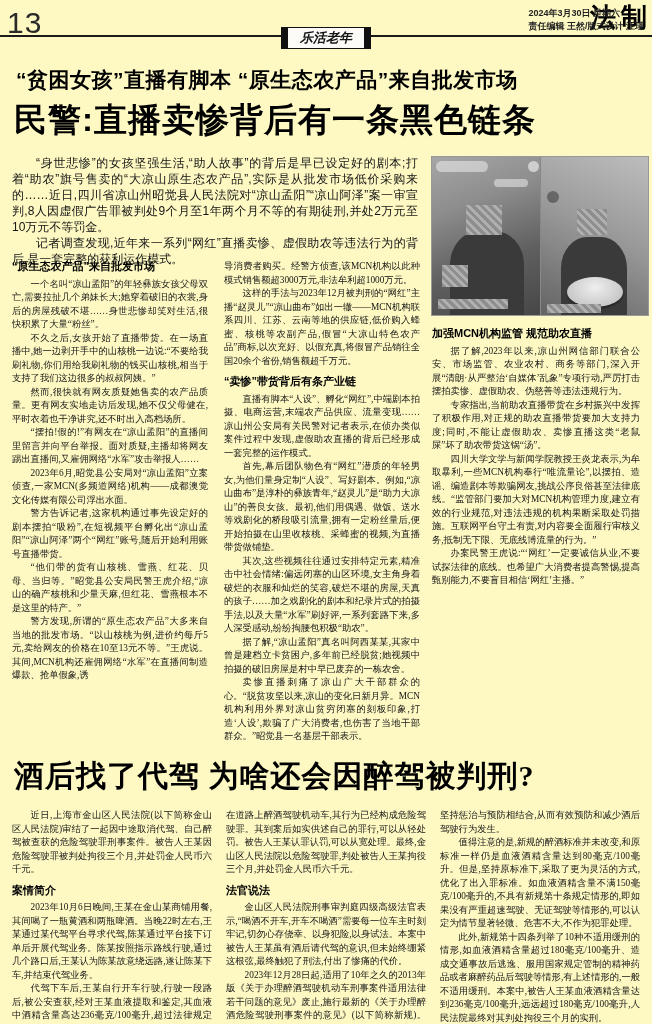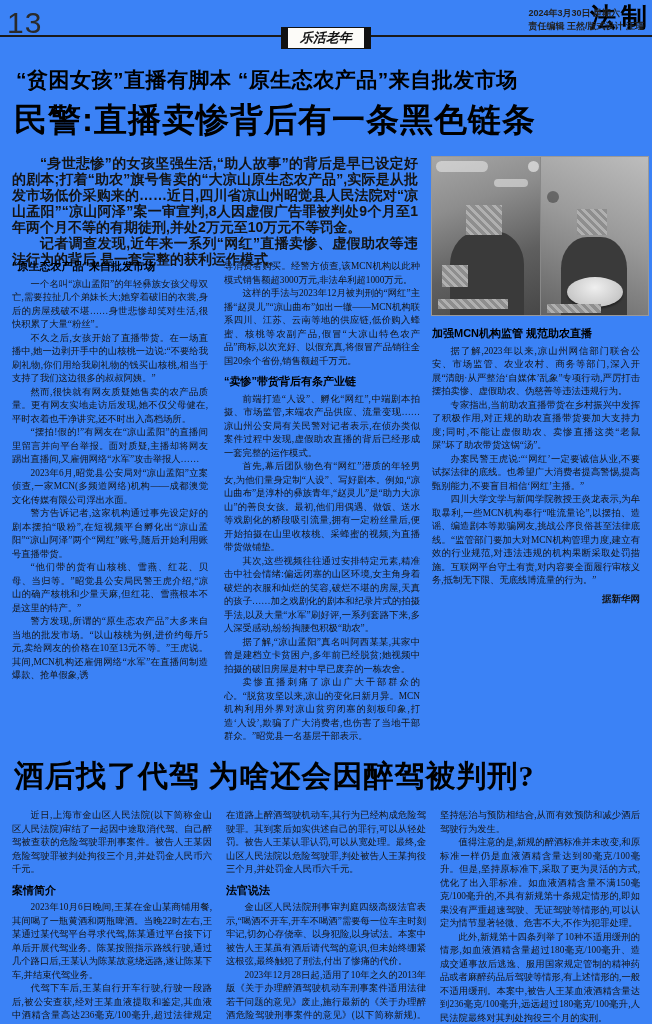--- a/index.html
+++ b/index.html
@@ -1,21 +1,21 @@
 <!DOCTYPE html>
 <html><head>
 <meta charset="utf-8">
 <style>
   html,body{margin:0;padding:0;}
   body{
     width:652px;height:1024px;background:#f7f6f2;
     font-family:"Liberation Serif", serif;color:#141414;
     -webkit-font-smoothing:antialiased;
   }
-  .page{position:relative;width:652px;height:1024px;background:#3b82f6;overflow:hidden;}
+  .page{position:relative;width:652px;height:1024px;background:#fef9c3;overflow:hidden;}
 
   
   .header{position:relative;height:58px;}
   .page-num{position:absolute;left:7px;top:6px;font-family:"Liberation Sans",sans-serif;
     font-size:30px;color:#2a2a2a;letter-spacing:1px;}
   .header-rule{position:absolute;left:0;right:0;top:35px;height:0;border-top:2px solid #1a1a1a;}
   .section-title{position:absolute;left:0;right:0;top:0;text-align:right;
     font-family:"Liberation Sans",sans-serif;font-weight:bold;font-size:26px;letter-spacing:5px;color:#000;}
   .brand-box{position:absolute;left:50%;top:27px;transform:translateX(-50%);
     background:#fcfbf8;border:1px solid #111;border-left:7px solid #111;border-right:7px solid #111;
@@ -23,21 +23,21 @@
   .header-meta{position:absolute;right:8px;top:7px;
     font-family:"Liberation Sans",sans-serif;font-size:9px;line-height:13px;font-weight:bold;color:#222;}
 
   
   .kicker{padding:8px 16px 0;font-family:"Liberation Sans",sans-serif;
     font-weight:bold;font-size:21px;letter-spacing:.5px;color:#000;white-space:nowrap;overflow:hidden;}
   .headline1{margin:2px 0 8px;padding:2px 14px 0;font-family:"Liberation Sans",sans-serif;
     font-weight:900;font-size:33px;letter-spacing:1px;color:#000;white-space:nowrap;overflow:hidden;}
   .a1-body{position:relative;height:589px;margin-top:4px;}
   .lead{position:absolute;left:12px;top:4px;width:406px;
-    font-family:"Liberation Sans",sans-serif;font-weight:bold;font-size:14px;line-height:16px;text-align:justify;}
+    font-family:"Liberation Sans",sans-serif;font-weight:normal;font-size:12px;line-height:16px;text-align:justify;}
   .lead p{margin:0;text-indent:2em;}
 
   .col{position:absolute;font-size:9.3px;line-height:13.5px;text-align:justify;overflow:hidden;}
   .col p{margin:0;text-indent:2em;}
   .col p.cont{text-indent:0;}
   .col1{left:12px;top:109px;width:196px;height:480px;}
   .col2{left:224px;top:109px;width:196px;height:480px;}
   .col3{left:432px;top:176px;width:208px;height:413px;}
   .subhead{font-family:"Liberation Sans",sans-serif;font-weight:bold;font-size:11px;
     margin:7px 0 4px;color:#000;}
@@ -121,34 +121,33 @@
         <p>2023年6月,昭觉县公安局对“凉山孟阳”立案侦查,一家MCN(多频道网络)机构——成都澳觉文化传媒有限公司浮出水面。</p>
         <p>警方告诉记者,这家机构通过事先设定好的剧本摆拍“吸粉”,在短视频平台孵化出“凉山孟阳”“凉山阿泽”两个“网红”账号,随后开始利用账号直播带货。</p>
         <p>“他们带的货有山核桃、雪燕、红花、贝母、当归等。”昭觉县公安局民警王虎介绍,“凉山的确产核桃和少量天麻,但红花、雪燕根本不是这里的特产。”</p>
         <p>警方发现,所谓的“原生态农产品”大多来自当地的批发市场。“以山核桃为例,进价约每斤5元,卖给网友的价格在10至13元不等。”王虎说。其间,MCN机构还雇佣网络“水军”在直播间制造爆款、抢单假象,诱</p>
       </div>
 
       <div class="col col2">
         <p class="cont">导消费者购买。经警方侦查,该MCN机构以此种模式销售额超3000万元,非法牟利超1000万元。</p>
         <p>这样的手法与2023年12月被判刑的“网红”主播“赵灵儿”“凉山曲布”如出一辙——MCN机构联系四川、江苏、云南等地的供应链,低价购入蜂蜜、核桃等农副产品,假冒“大凉山特色农产品”商标,以次充好、以假充真,将假冒产品销往全国20余个省份,销售额超千万元。</p>
         <div class="subhead">“卖惨”带货背后有条产业链</div>
-        <p>前端打造“人设”、孵化“网红”,中端剧本拍摄、市场监管,末端农产品供应、流量变现……凉山州公安局有关民警对记者表示,在侦办类似案件过程中发现,虚假助农直播的背后已经形成一套完整的运作模式。</p>
+        <p>直播有脚本“人设”、孵化“网红”,中端剧本拍摄、电商运营,末端农产品供应、流量变现……凉山州公安局有关民警对记者表示,在侦办类似案件过程中发现,虚假助农直播的背后已经形成一套完整的运作模式。</p>
         <p>首先,幕后团队物色有“网红”潜质的年轻男女,为他们量身定制“人设”、写好剧本。例如,“凉山曲布”是淳朴的彝族青年,“赵灵儿”是“助力大凉山”的善良女孩。最初,他们用偶遇、做饭、送水等戏剧化的桥段吸引流量,拥有一定粉丝量后,便开始拍摄在山里收核桃、采蜂蜜的视频,为直播带货做铺垫。</p>
         <p>其次,这些视频往往通过安排特定元素,精准击中社会情绪:偏远闭塞的山区环境,女主角身着破烂的衣服和灿烂的笑容,破烂不堪的房屋,天真的孩子……加之戏剧化的剧本和纪录片式的拍摄手法,以及大量“水军”刷好评,一系列套路下来,多人深受感动,纷纷掏腰包积极“助农”。</p>
         <p>据了解,“凉山孟阳”真名叫阿西某某,其家中曾是建档立卡贫困户,多年前已经脱贫;她视频中拍摄的破旧房屋是村中早已废弃的一栋农舍。</p>
         <p>卖惨直播刺痛了凉山广大干部群众的心。“脱贫攻坚以来,凉山的变化日新月异。MCN机构利用外界对凉山贫穷闭塞的刻板印象,打造‘人设’,欺骗了广大消费者,也伤害了当地干部群众。”昭觉县一名基层干部表示。</p>
       </div>
 
       <div class="col col3">
         <div class="subhead first">加强MCN机构监管 规范助农直播</div>
         <p>据了解,2023年以来,凉山州网信部门联合公安、市场监管、农业农村、商务等部门,深入开展“清朗·从严整治‘自媒体’乱象”专项行动,严厉打击摆拍卖惨、虚假助农、伪慈善等违法违规行为。</p>
         <p>专家指出,当前助农直播带货在乡村振兴中发挥了积极作用,对正规的助农直播带货要加大支持力度;同时,不能让虚假助农、卖惨直播这类“老鼠屎”坏了助农带货这锅“汤”。</p>
+        <p>四川大学文学与新闻学院教授王炎龙表示,为牟取暴利,一些MCN机构奉行“唯流量论”,以摆拍、造谣、编造剧本等欺骗网友,挑战公序良俗甚至法律底线。“监管部门要加大对MCN机构管理力度,建立有效的行业规范,对违法违规的机构果断采取处罚措施。互联网平台守土有责,对内容要全面履行审核义务,抵制无下限、无底线博流量的行为。”</p>
         <p>办案民警王虎说:“‘网红’一定要诚信从业,不要试探法律的底线。也希望广大消费者提高警惕,提高甄别能力,不要盲目相信‘网红’主播。”</p>
-        <p>四川大学文学与新闻学院教授王炎龙表示,为牟取暴利,一些MCN机构奉行“唯流量论”,以摆拍、造谣、编造剧本等欺骗网友,挑战公序良俗甚至法律底线。“监管部门要加大对MCN机构管理力度,建立有效的行业规范,对违法违规的机构果断采取处罚措施。互联网平台守土有责,对内容要全面履行审核义务,抵制无下限、无底线博流量的行为。”</p>
-        <div class="attr">据新华网</div>
       </div>
 
     </div>
   </section>
 
   <section class="article2">
     <h2 class="headline2">酒后找了代驾 为啥还会因醉驾被判刑?</h2>
     <div class="a2-body">
 
       <div class="a2col">

